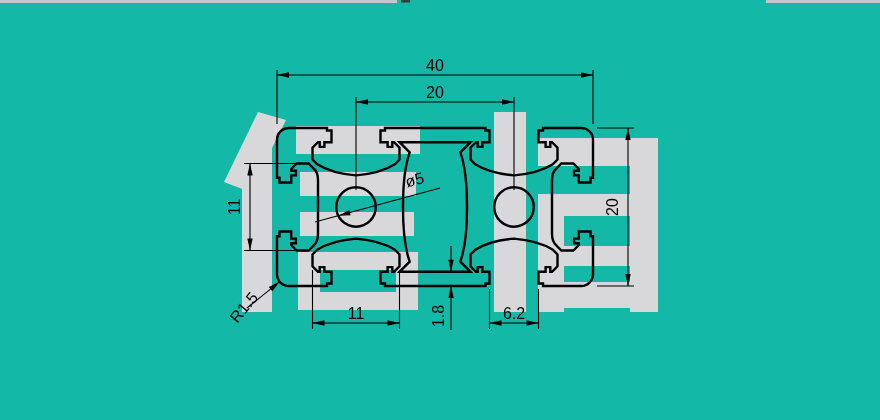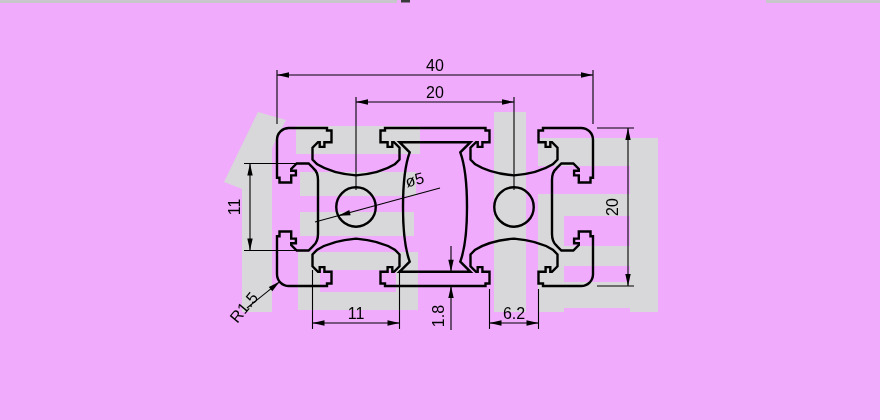--- a/index.html
+++ b/index.html
@@ -1,16 +1,16 @@
 <!DOCTYPE html>
 <html><head>
 <meta charset="utf-8">
 <style>
   html,body{margin:0;padding:0;background:#fff;}
-  .stage{position:relative;width:880px;height:420px;background:#f0abfc;overflow:hidden;
+  .stage{position:relative;width:880px;height:420px;background:#14b8a6;overflow:hidden;
          font-family:"Liberation Sans",sans-serif;}
   svg{display:block;}
   .outline path, .outline circle{fill:none;stroke:#000;stroke-width:2.4;stroke-linejoin:miter;}
   .dimline line{stroke:#000;stroke-width:1.1;}
   .dimarrow polygon{fill:#000;stroke:none;}
   .dimtext text{font-family:"Liberation Sans",sans-serif;font-size:16px;fill:#000;}
   .wm{fill:#d8d8da;}
 </style>
 </head>
 <body>

